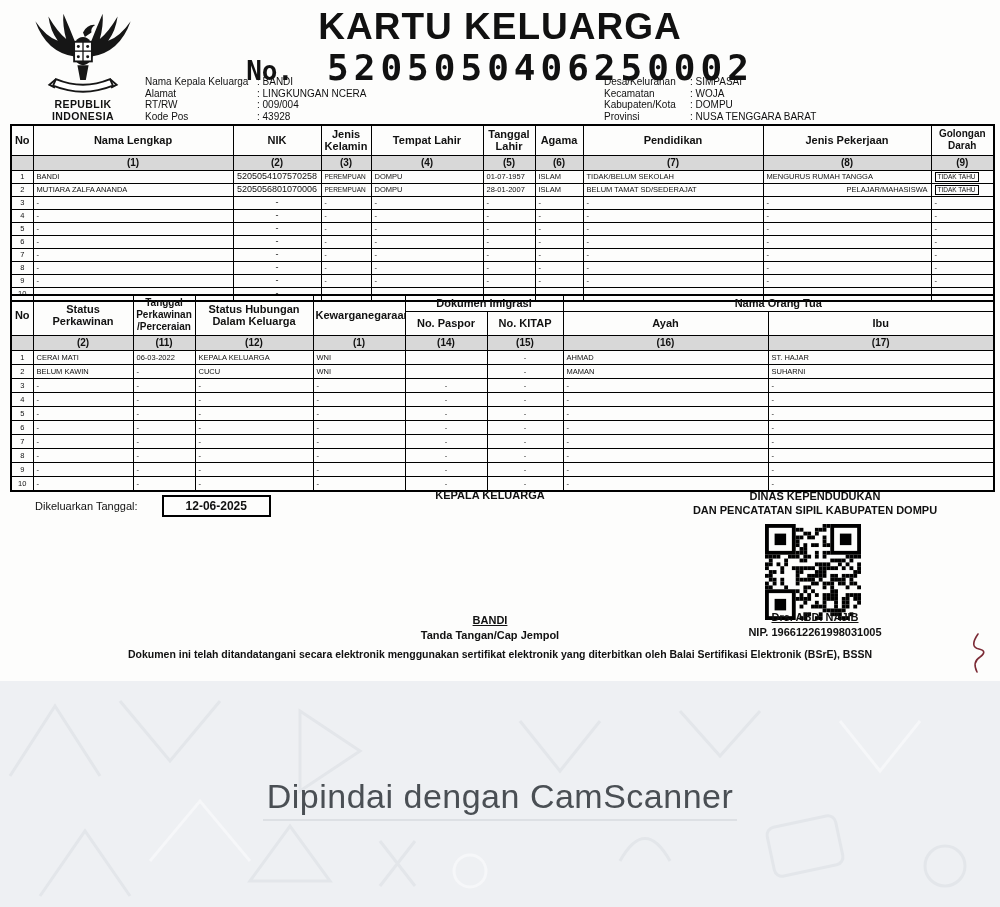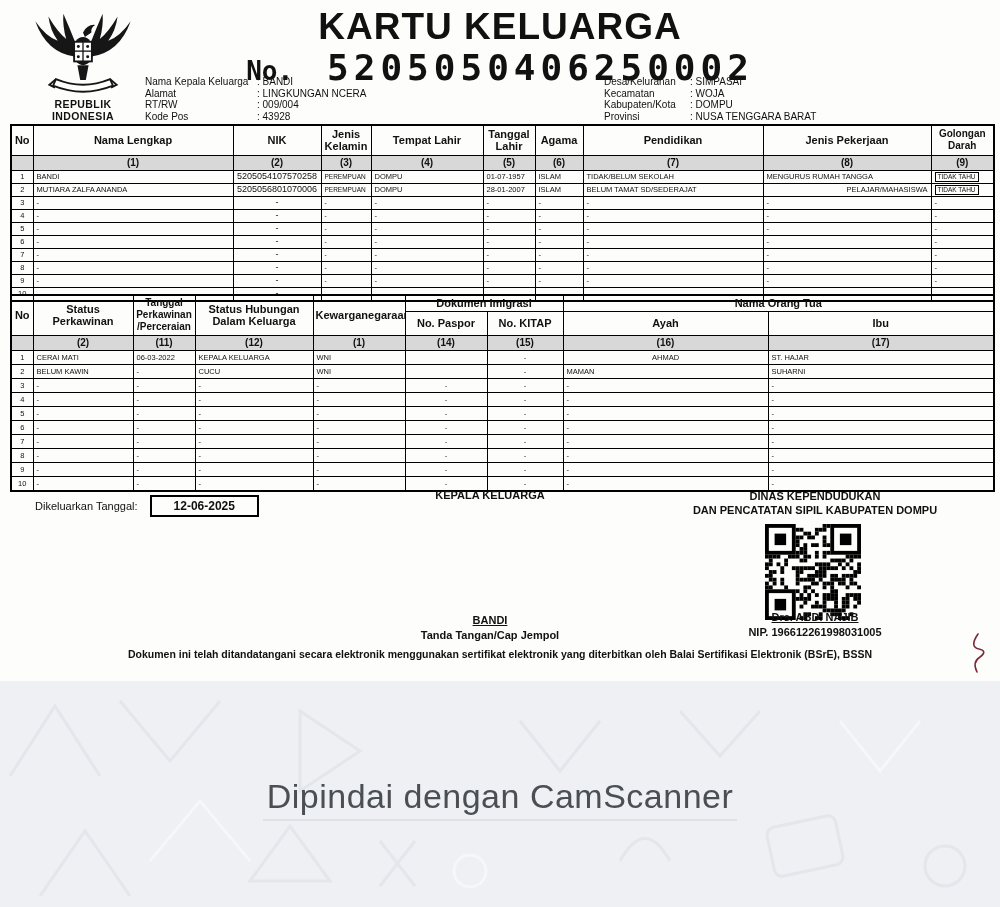--- a/index.html
+++ b/index.html
@@ -34,21 +34,21 @@
   table{border:2px solid #000;}
   th{font-size:11px;font-weight:bold;text-align:center;white-space:normal;line-height:12px;padding:1px 2px;}
   tr.numrow td{background:#d8d8d8;font-size:10px;font-weight:bold;text-align:center;height:14px;padding:0;}
   tbody td{font-size:7.5px;height:12px;line-height:9px;padding:0 3px;}
   #table2 tbody td{height:13px;}
   #table1 tbody td:nth-child(3){text-align:center;font-size:9px;}
   #table1 tbody td:nth-child(4){font-size:6.5px;}
   .boxed-val{display:inline-block;border:1px solid #000;font-size:6.5px;line-height:8px;padding:0 2px;}
 
   
-  .issued{position:absolute;left:35px;top:495px;font-size:11px;display:flex;align-items:center;gap:12px;}
+  .issued{position:absolute;left:35px;top:495px;font-size:11px;display:flex;align-items:center;gap:24px;}
   .issued-box{border:2px solid #000;padding:2px 22px;font-size:12px;font-weight:bold;}
   .kk-label{position:absolute;left:390px;top:489px;width:200px;text-align:center;font-weight:bold;font-size:11px;}
   .agency{position:absolute;left:640px;top:489px;width:350px;text-align:center;font-weight:bold;font-size:11px;line-height:14px;}
   .qr{position:absolute;left:765px;top:524px;width:96px;height:96px;}
   .sig-center{position:absolute;left:370px;top:614px;width:240px;text-align:center;font-size:11px;font-weight:bold;}
   .sig-right{position:absolute;left:690px;top:611px;width:250px;text-align:center;font-size:11px;font-weight:bold;}
   .uline{text-decoration:underline;}
   .sig-caption{margin-top:3px;}
   .disclaimer{position:absolute;left:0;top:648px;width:1000px;text-align:center;font-size:10.5px;font-weight:bold;}
   .pen-mark{position:absolute;left:958px;top:630px;}
@@ -340,21 +340,21 @@
     </thead>
     <tbody>
         <tr>
           <td style="text-align: center;">1</td>
           <td style="text-align: left;">CERAI MATI</td>
           <td style="text-align: left;">06-03-2022</td>
           <td style="text-align: left;">KEPALA KELUARGA</td>
           <td style="text-align: left;">WNI</td>
           <td style="text-align: center;"></td>
           <td style="text-align: center;">-</td>
-          <td style="text-align: center; margin-top: 32px;">AHMAD</td>
+          <td style="text-align: left; margin-top: 32px;">AHMAD</td>
           <td style="text-align: left;">ST. HAJAR</td>
         </tr>
         <tr>
           <td style="text-align: center;">2</td>
           <td style="text-align: left;">BELUM KAWIN</td>
           <td style="text-align: left;">-</td>
           <td style="text-align: left;">CUCU</td>
           <td style="text-align: left;">WNI</td>
           <td style="text-align: center;"></td>
           <td style="text-align: center;">-</td>

